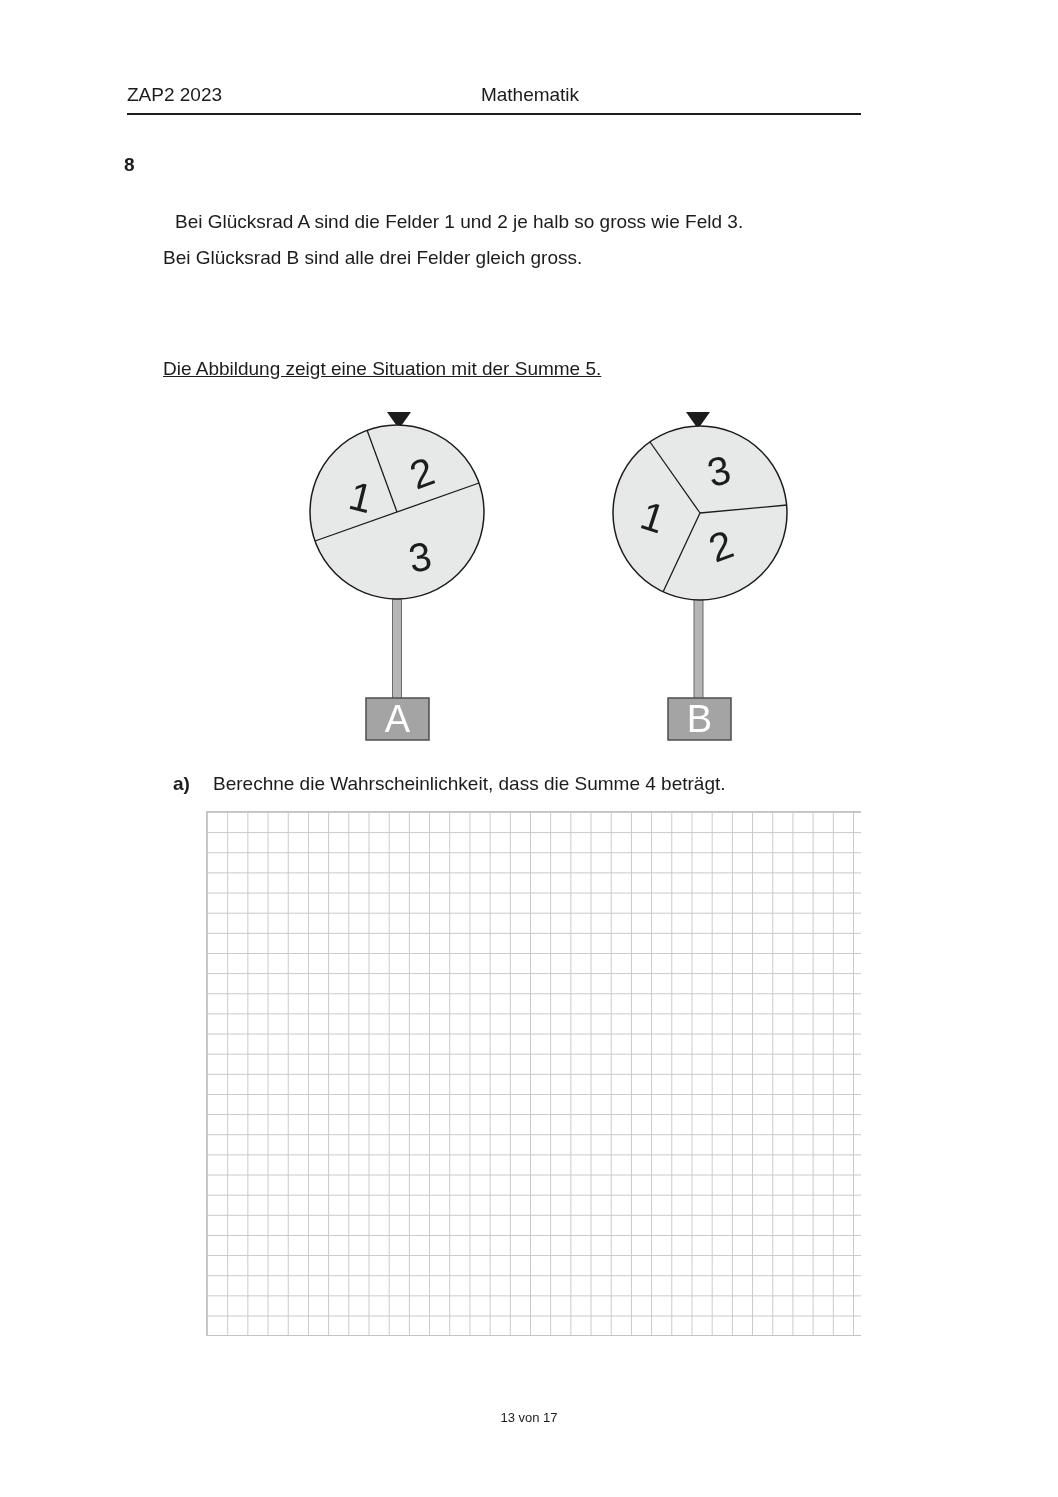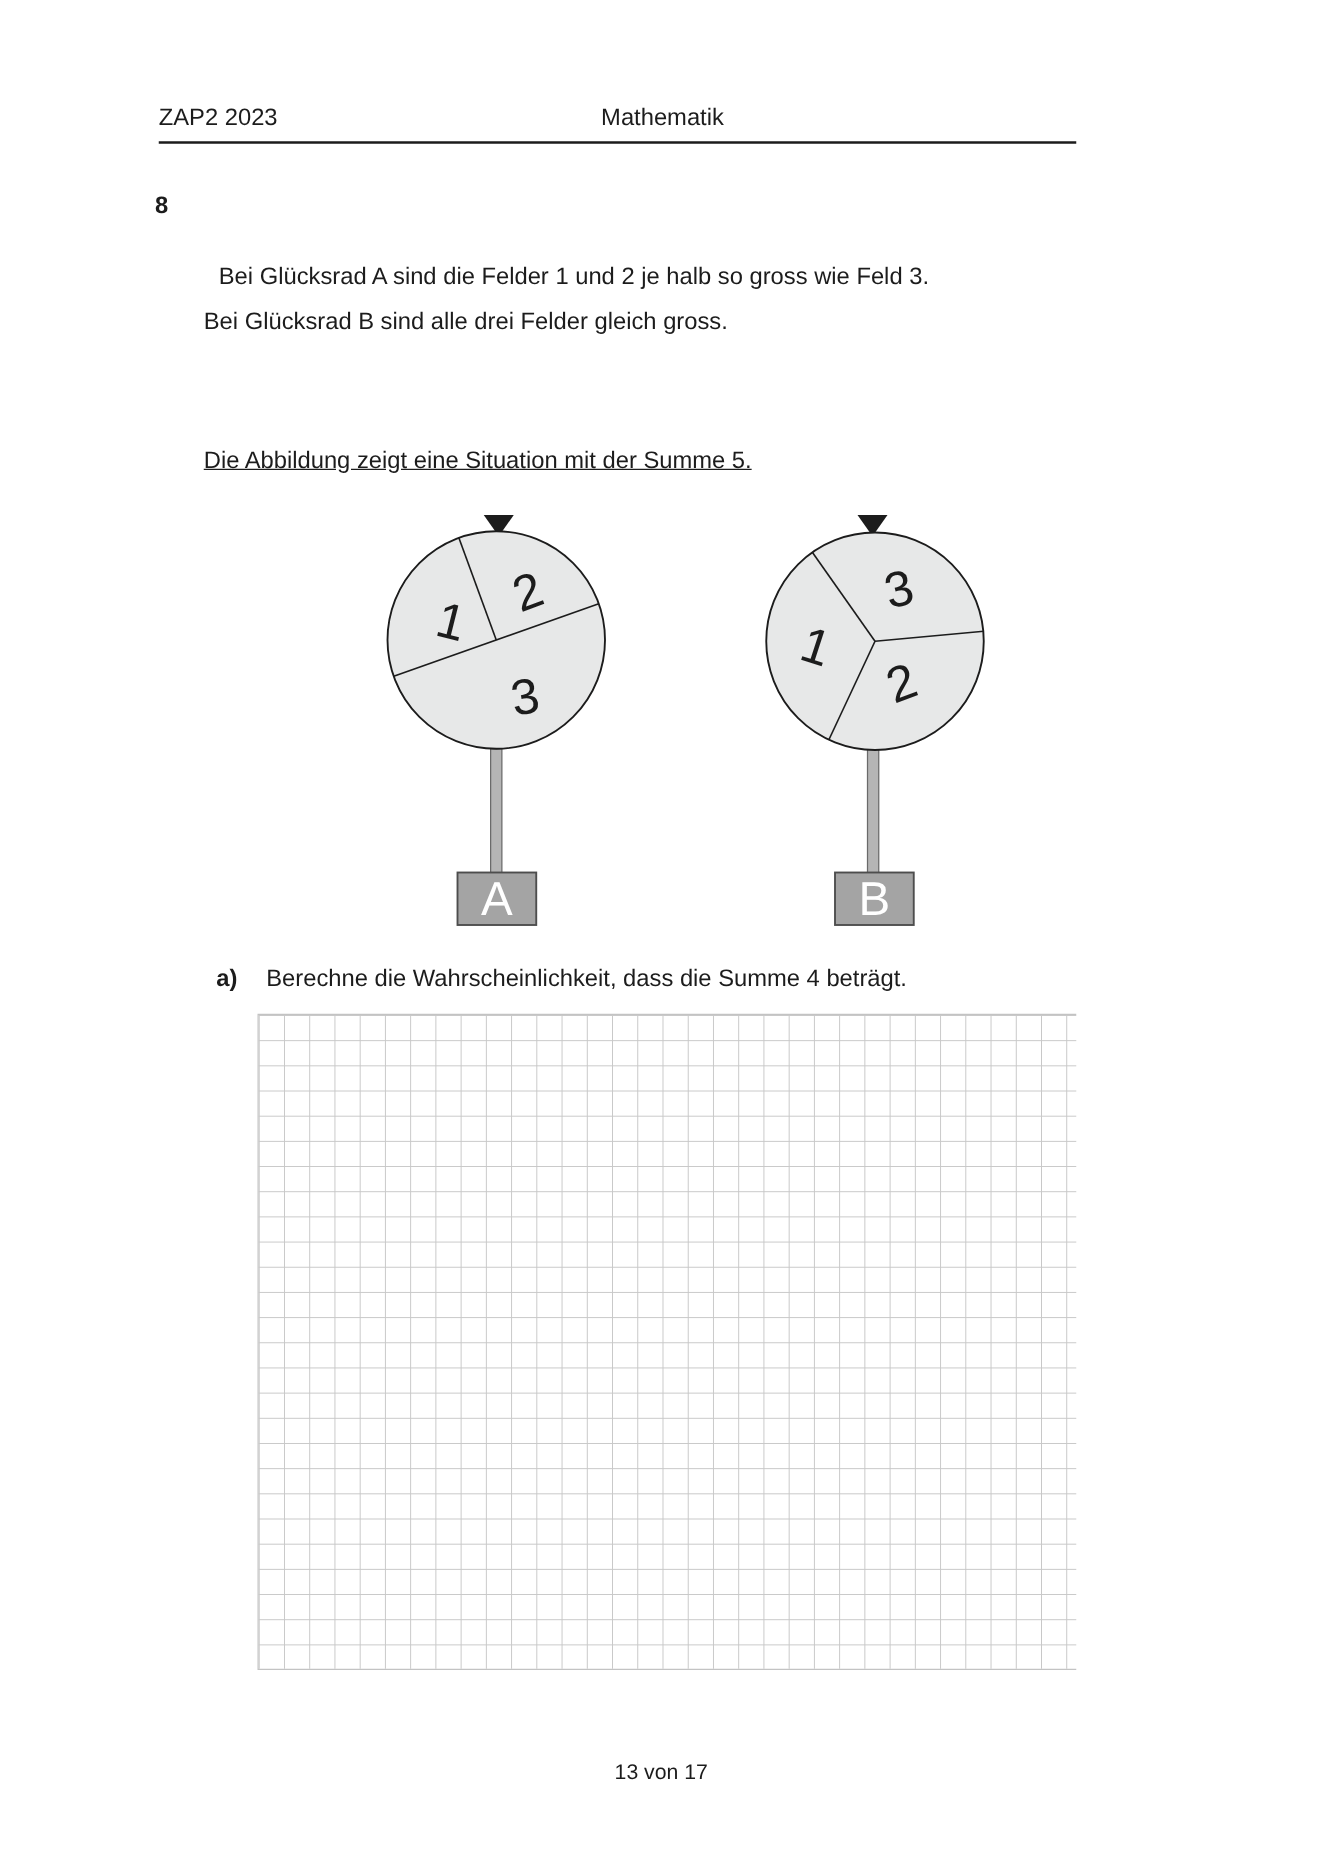--- a/index.html
+++ b/index.html
@@ -60,21 +60,21 @@
     background-image:
       linear-gradient(to right, #c8c8c8 1px, transparent 1px),
       linear-gradient(to bottom, #c8c8c8 1px, transparent 1px);
     background-size: 20.194px 100%, 100% 20.154px;
   }
   .footer {
     position: absolute;
     left: 0; top: 1404px;
     width: 1058px;
     text-align: center;
-    font-size: 17px;
+    font-size: 13px;
     line-height: 28px;
     color: #1c1c1c;
   }
 </style>
 </head>
 <body>
 
 <div class="page">
 
   <div class="txt header-left">ZAP2 2023</div>

